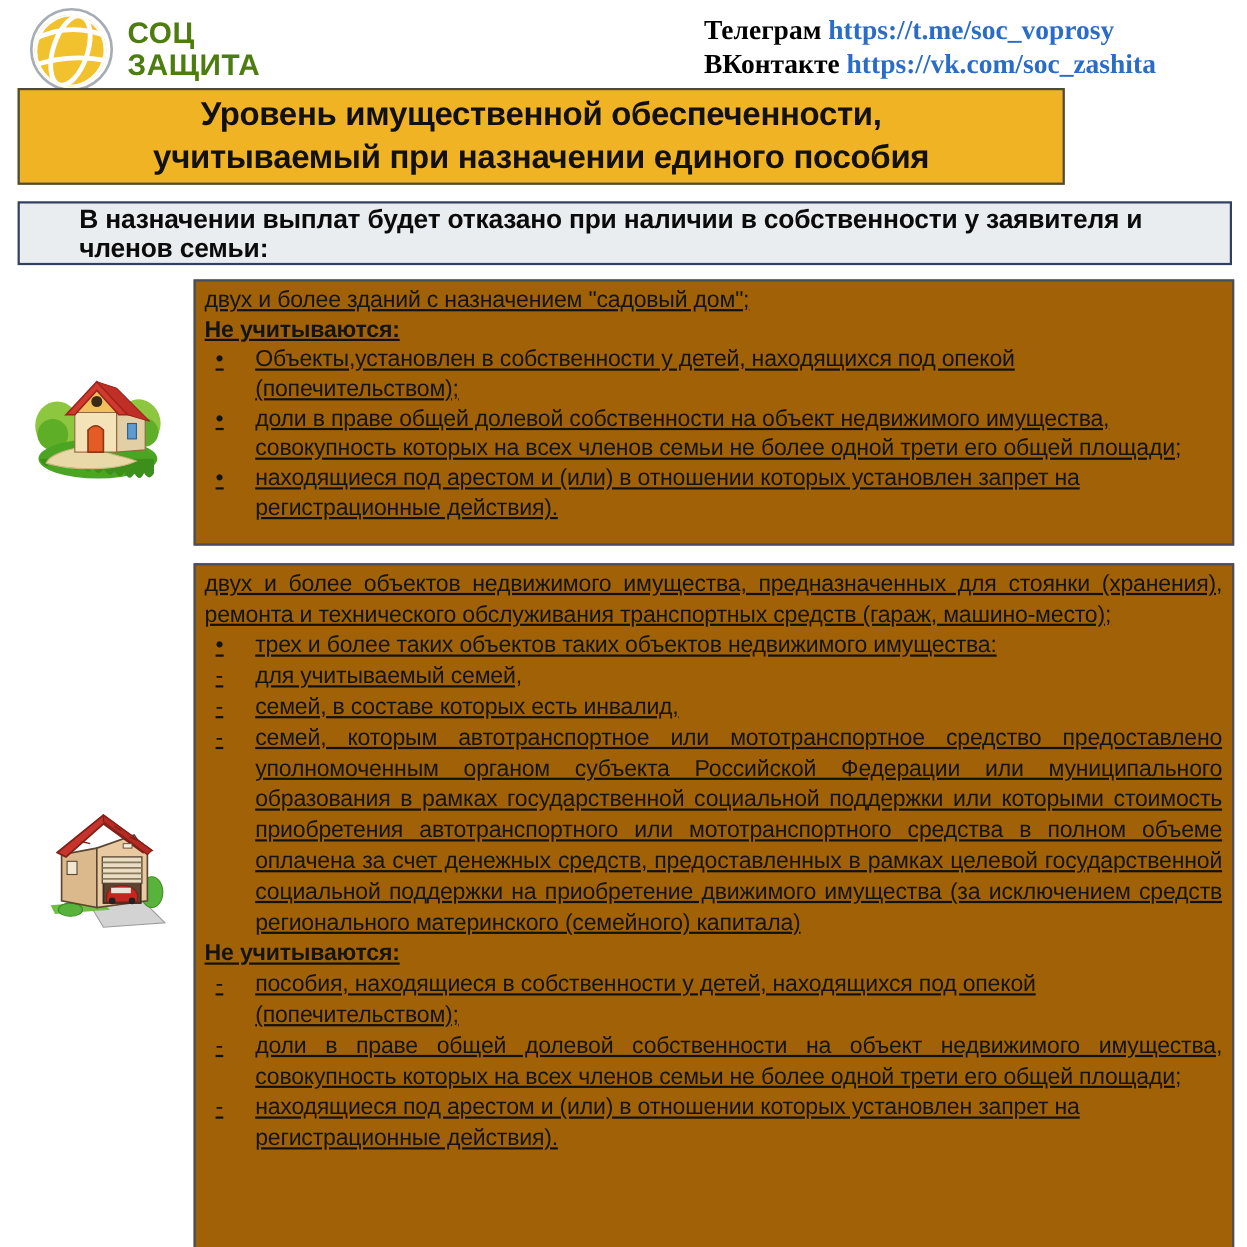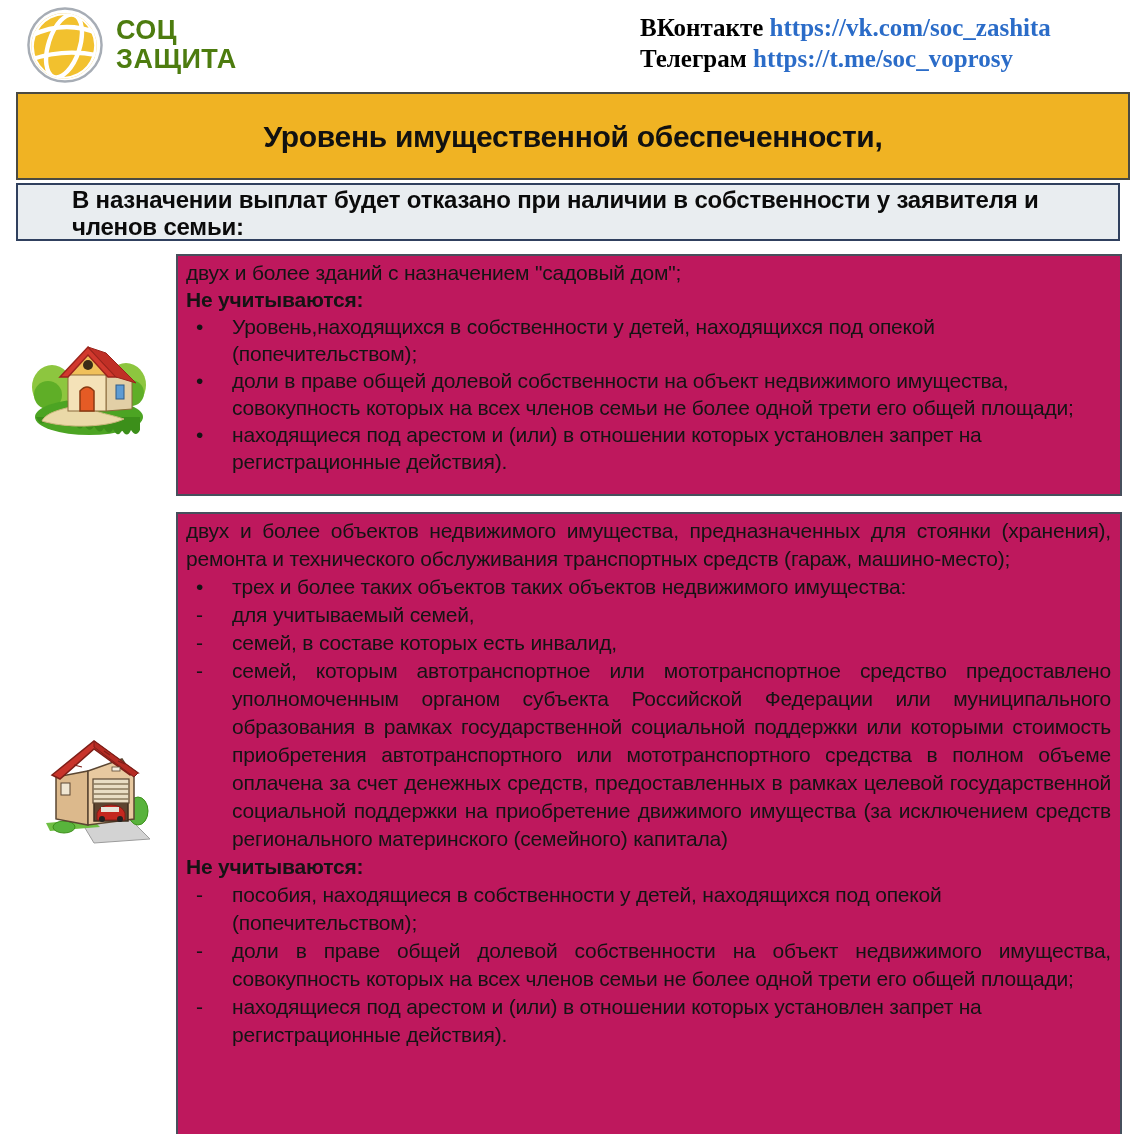--- a/index.html
+++ b/index.html
@@ -9,33 +9,33 @@
   
   .logo-wrap{position:absolute;left:26px;top:6px;display:flex;align-items:center;gap:12px;}
   .logo-globe{width:78px;height:78px;}
   .logo-text{font-weight:bold;font-size:27px;line-height:29px;color:#4d7c0f;letter-spacing:.5px;}
   .social{position:absolute;left:640px;top:12px;font-family:"Liberation Serif",serif;
           font-weight:bold;font-size:25px;line-height:31px;color:#000;}
   .social .row{white-space:nowrap;}
   .social .url{color:#2b6cc8;}
 
   
-  .title-banner{position:absolute;left:16px;top:92px;width:1114px;height:88px;box-sizing:border-box;
+  .title-banner{position:absolute;left:16px;top:80px;width:952px;height:88px;box-sizing:border-box;
                 background:#f0b323;border:2px solid #4a4a42;
                 display:flex;flex-direction:column;justify-content:center;align-items:center;}
   .title-banner div{font-weight:bold;font-size:30px;line-height:39px;color:#111;text-align:center;letter-spacing:-0.3px;}
 
   
   .subtitle-banner{position:absolute;left:16px;top:183px;width:1104px;height:58px;box-sizing:border-box;
                    background:#e9edf0;border:2px solid #30405e;padding:1px 8px;}
   .subtitle-banner div{font-weight:bold;font-size:24px;line-height:27px;color:#0b0b0b;letter-spacing:-0.2px;margin-left:46px;}
 
   
-  .cbox{position:absolute;left:176px;width:946px;box-sizing:border-box;background:#be185d;
-        border:2px solid #474f5c;padding:3px 9px 3px 8px;}
+  .cbox{position:absolute;left:176px;width:946px;box-sizing:border-box;background:#a16207;
+        border:2px solid #474f5c;padding:3px 9px 3px 8px;text-decoration:underline;}
   .cbox-1{top:254px;height:242px;font-size:21px;line-height:27px;}
   .cbox-2{top:512px;height:664px;font-size:21px;line-height:28px;}
   .cbox p{margin:0;color:#141414;letter-spacing:-0.2px;}
   .red{color:#c00000;font-weight:bold;}
   .li{display:flex;}
   .li .mk{flex:0 0 36px;text-align:left;padding-left:10px;color:#141414;}
   .li .tx{flex:1;color:#141414;letter-spacing:-0.2px;}
   .just{text-align:justify;}
 
   
@@ -62,31 +62,32 @@
       </g>
     </svg>
     <div class="logo-text">
       <div>СОЦ</div>
       <div>ЗАЩИТА</div>
     </div>
   </div>
 
   <div class="social">
     <div class="row">
+      <span>Телеграм</span>
+      <span class="url">https://t.me/soc_voprosy</span>
+    </div>
+    <div class="row">
       <span>ВКонтакте</span>
       <span class="url">https://vk.com/soc_zashita</span>
     </div>
-    <div class="row">
-      <span>Телеграм</span>
-      <span class="url">https://t.me/soc_voprosy</span>
-    </div>
   </div>
 
   <div class="title-banner">
     <div>Уровень имущественной обеспеченности,</div>
+    <div>учитываемый при назначении  единого пособия</div>
   </div>
 
   <div class="subtitle-banner">
     <div>В назначении выплат будет отказано при наличии в собственности у заявителя и членов семьи:</div>
   </div>
 
   <svg class="icon-house" viewBox="0 0 122 122">
 
     <ellipse cx="24" cy="62" rx="20" ry="22" fill="#8dc63f"></ellipse>
     <ellipse cx="98" cy="60" rx="20" ry="22" fill="#8dc63f"></ellipse>
@@ -111,21 +112,21 @@
     <path d="M52 86 v-20 q7 -8 14 0 v20 Z" fill="#e55b25" stroke="#8a3a12" stroke-width="1.5"></path>
 
     <rect x="88" y="60" width="8" height="14" fill="#5d9bd3" stroke="#2f5b86" stroke-width="1"></rect>
   </svg>
 
   <div class="cbox cbox-1">
     <p>двух и более зданий с назначением "садовый дом";</p>
     <p class="red">Не учитываются:</p>
     <div class="li">
       <span class="mk">•</span>
-      <div class="tx">Уровень,находящихся в собственности у детей, находящихся под опекой (попечительством);</div>
+      <div class="tx">Объекты,установлен в собственности у детей, находящихся под опекой (попечительством);</div>
     </div>
     <div class="li">
       <span class="mk">•</span>
       <div class="tx">доли в праве общей долевой собственности на объект недвижимого имущества, совокупность которых на всех членов семьи не более одной трети его общей площади;</div>
     </div>
     <div class="li">
       <span class="mk">•</span>
       <div class="tx">находящиеся под арестом и (или) в отношении которых установлен запрет на регистрационные действия).</div>
     </div>
   </div>

